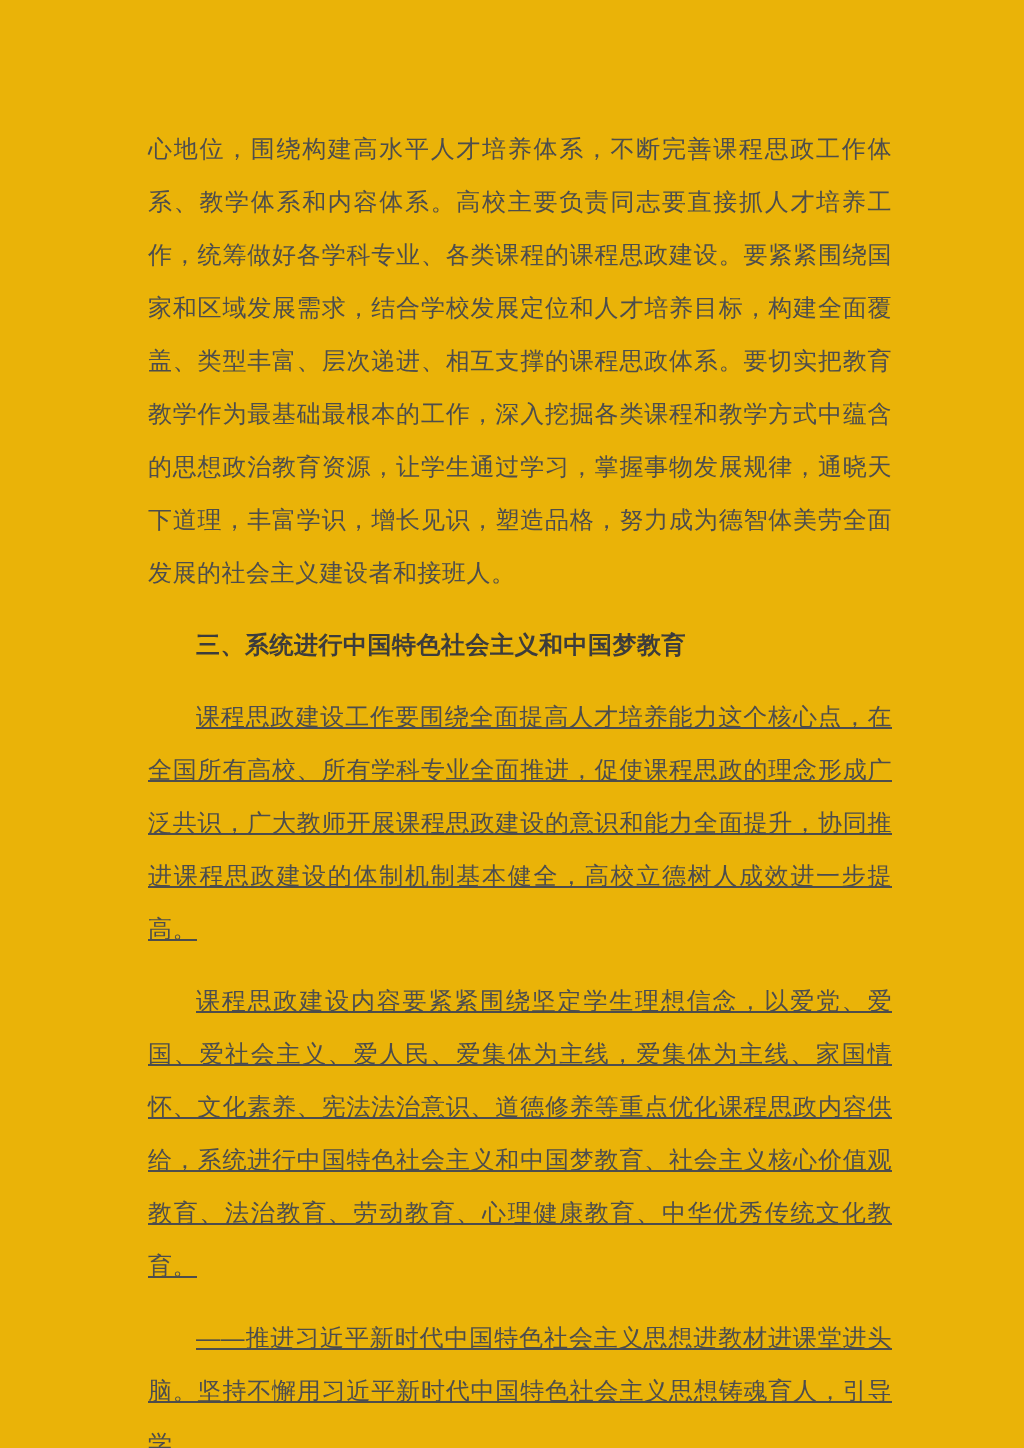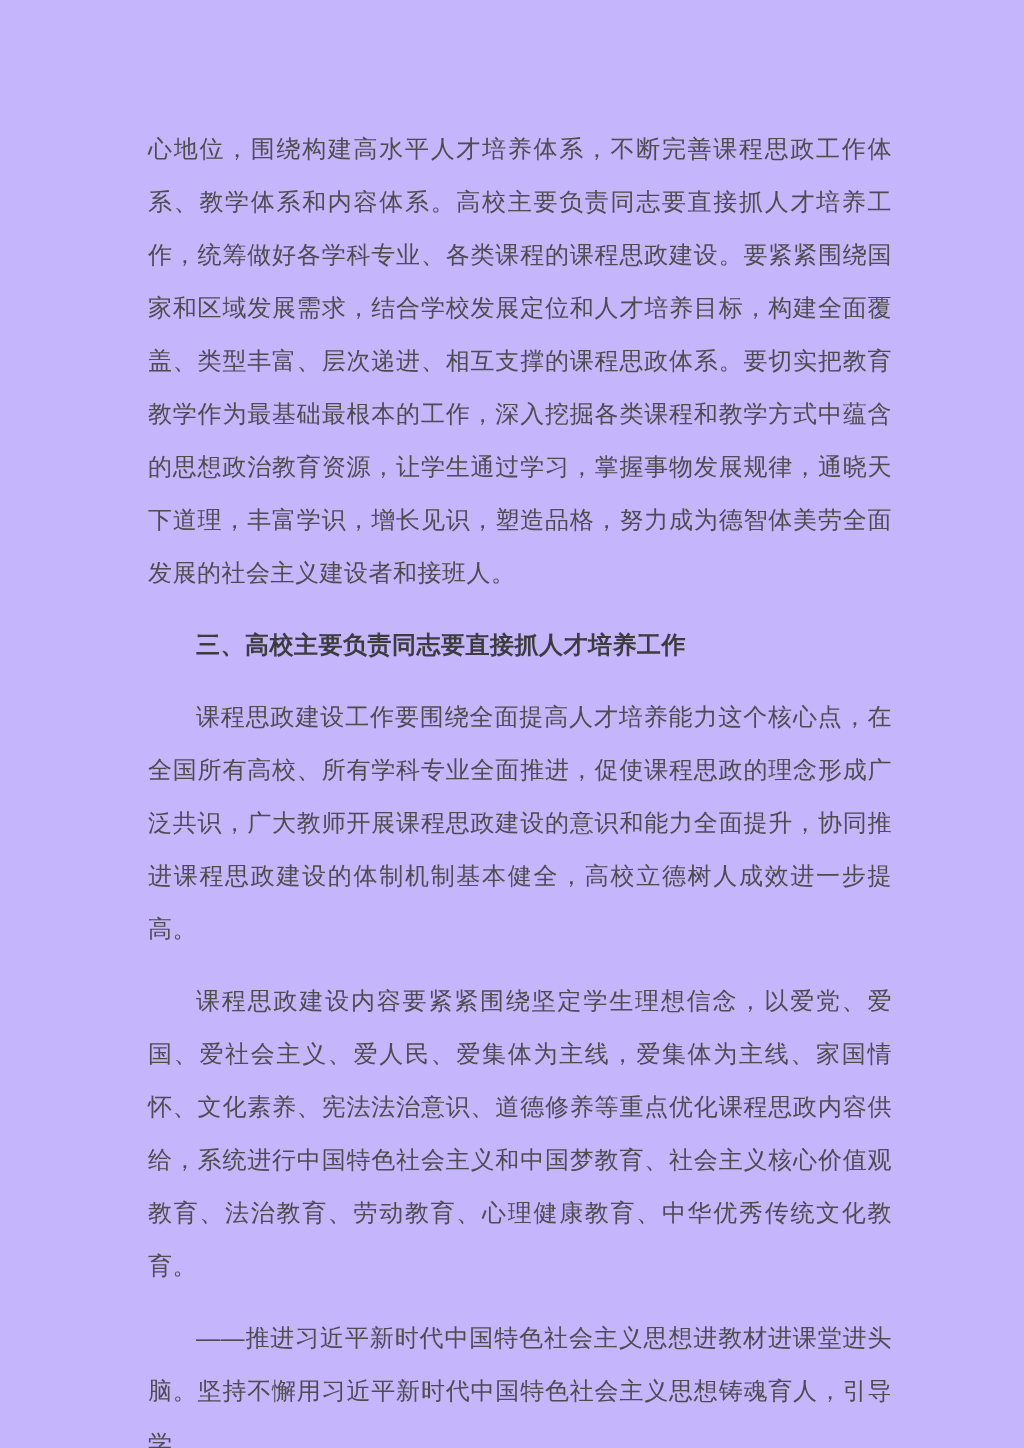--- a/index.html
+++ b/index.html
@@ -4,56 +4,57 @@
 <style>
   html, body {
     margin: 0;
     padding: 0;
     background: #ffffff;
   }
   .page {
     position: relative;
     width: 1024px;
     height: 1448px;
-    background: #c4b5fd;
+    background: #eab308;
     overflow: hidden;
     font-family: "Liberation Sans", "DejaVu Sans", sans-serif;
   }
   .doc-content {
     position: absolute;
     left: 148px;
     top: 122px;
     width: 744px;
   }
   .doc-content p {
     margin: 0 0 19px 0;
     font-size: 24px;
     line-height: 53px;
     color: #4d4d4d;
     text-align: justify;
     letter-spacing: 0.5px;
     word-break: break-all;
   }
   .doc-content p.para-indent {
     text-indent: 2em;
+    text-decoration: underline;
   }
   .doc-content p.para-continuation {
     text-indent: 0;
   }
   .doc-content p.section-heading {
     text-indent: 2em;
     font-weight: bold;
     color: #3c3c3c;
     text-align: left;
   }
 </style>
 </head>
 <body>
 
 <div class="page">
   <div class="doc-content">
     <p class="para-continuation">心地位，围绕构建高水平人才培养体系，不断完善课程思政工作体系、教学体系和内容体系。高校主要负责同志要直接抓人才培养工作，统筹做好各学科专业、各类课程的课程思政建设。要紧紧围绕国家和区域发展需求，结合学校发展定位和人才培养目标，构建全面覆盖、类型丰富、层次递进、相互支撑的课程思政体系。要切实把教育教学作为最基础最根本的工作，深入挖掘各类课程和教学方式中蕴含的思想政治教育资源，让学生通过学习，掌握事物发展规律，通晓天下道理，丰富学识，增长见识，塑造品格，努力成为德智体美劳全面发展的社会主义建设者和接班人。</p>
-    <p class="section-heading">三、高校主要负责同志要直接抓人才培养工作</p>
+    <p class="section-heading">三、系统进行中国特色社会主义和中国梦教育</p>
     <p class="para-indent">课程思政建设工作要围绕全面提高人才培养能力这个核心点，在全国所有高校、所有学科专业全面推进，促使课程思政的理念形成广泛共识，广大教师开展课程思政建设的意识和能力全面提升，协同推进课程思政建设的体制机制基本健全，高校立德树人成效进一步提高。</p>
     <p class="para-indent">课程思政建设内容要紧紧围绕坚定学生理想信念，以爱党、爱国、爱社会主义、爱人民、爱集体为主线，爱集体为主线、家国情怀、文化素养、宪法法治意识、道德修养等重点优化课程思政内容供给，系统进行中国特色社会主义和中国梦教育、社会主义核心价值观教育、法治教育、劳动教育、心理健康教育、中华优秀传统文化教育。</p>
     <p class="para-indent">——推进习近平新时代中国特色社会主义思想进教材进课堂进头脑。坚持不懈用习近平新时代中国特色社会主义思想铸魂育人，引导学</p>
   </div>
 </div>
 
 </body></html>

